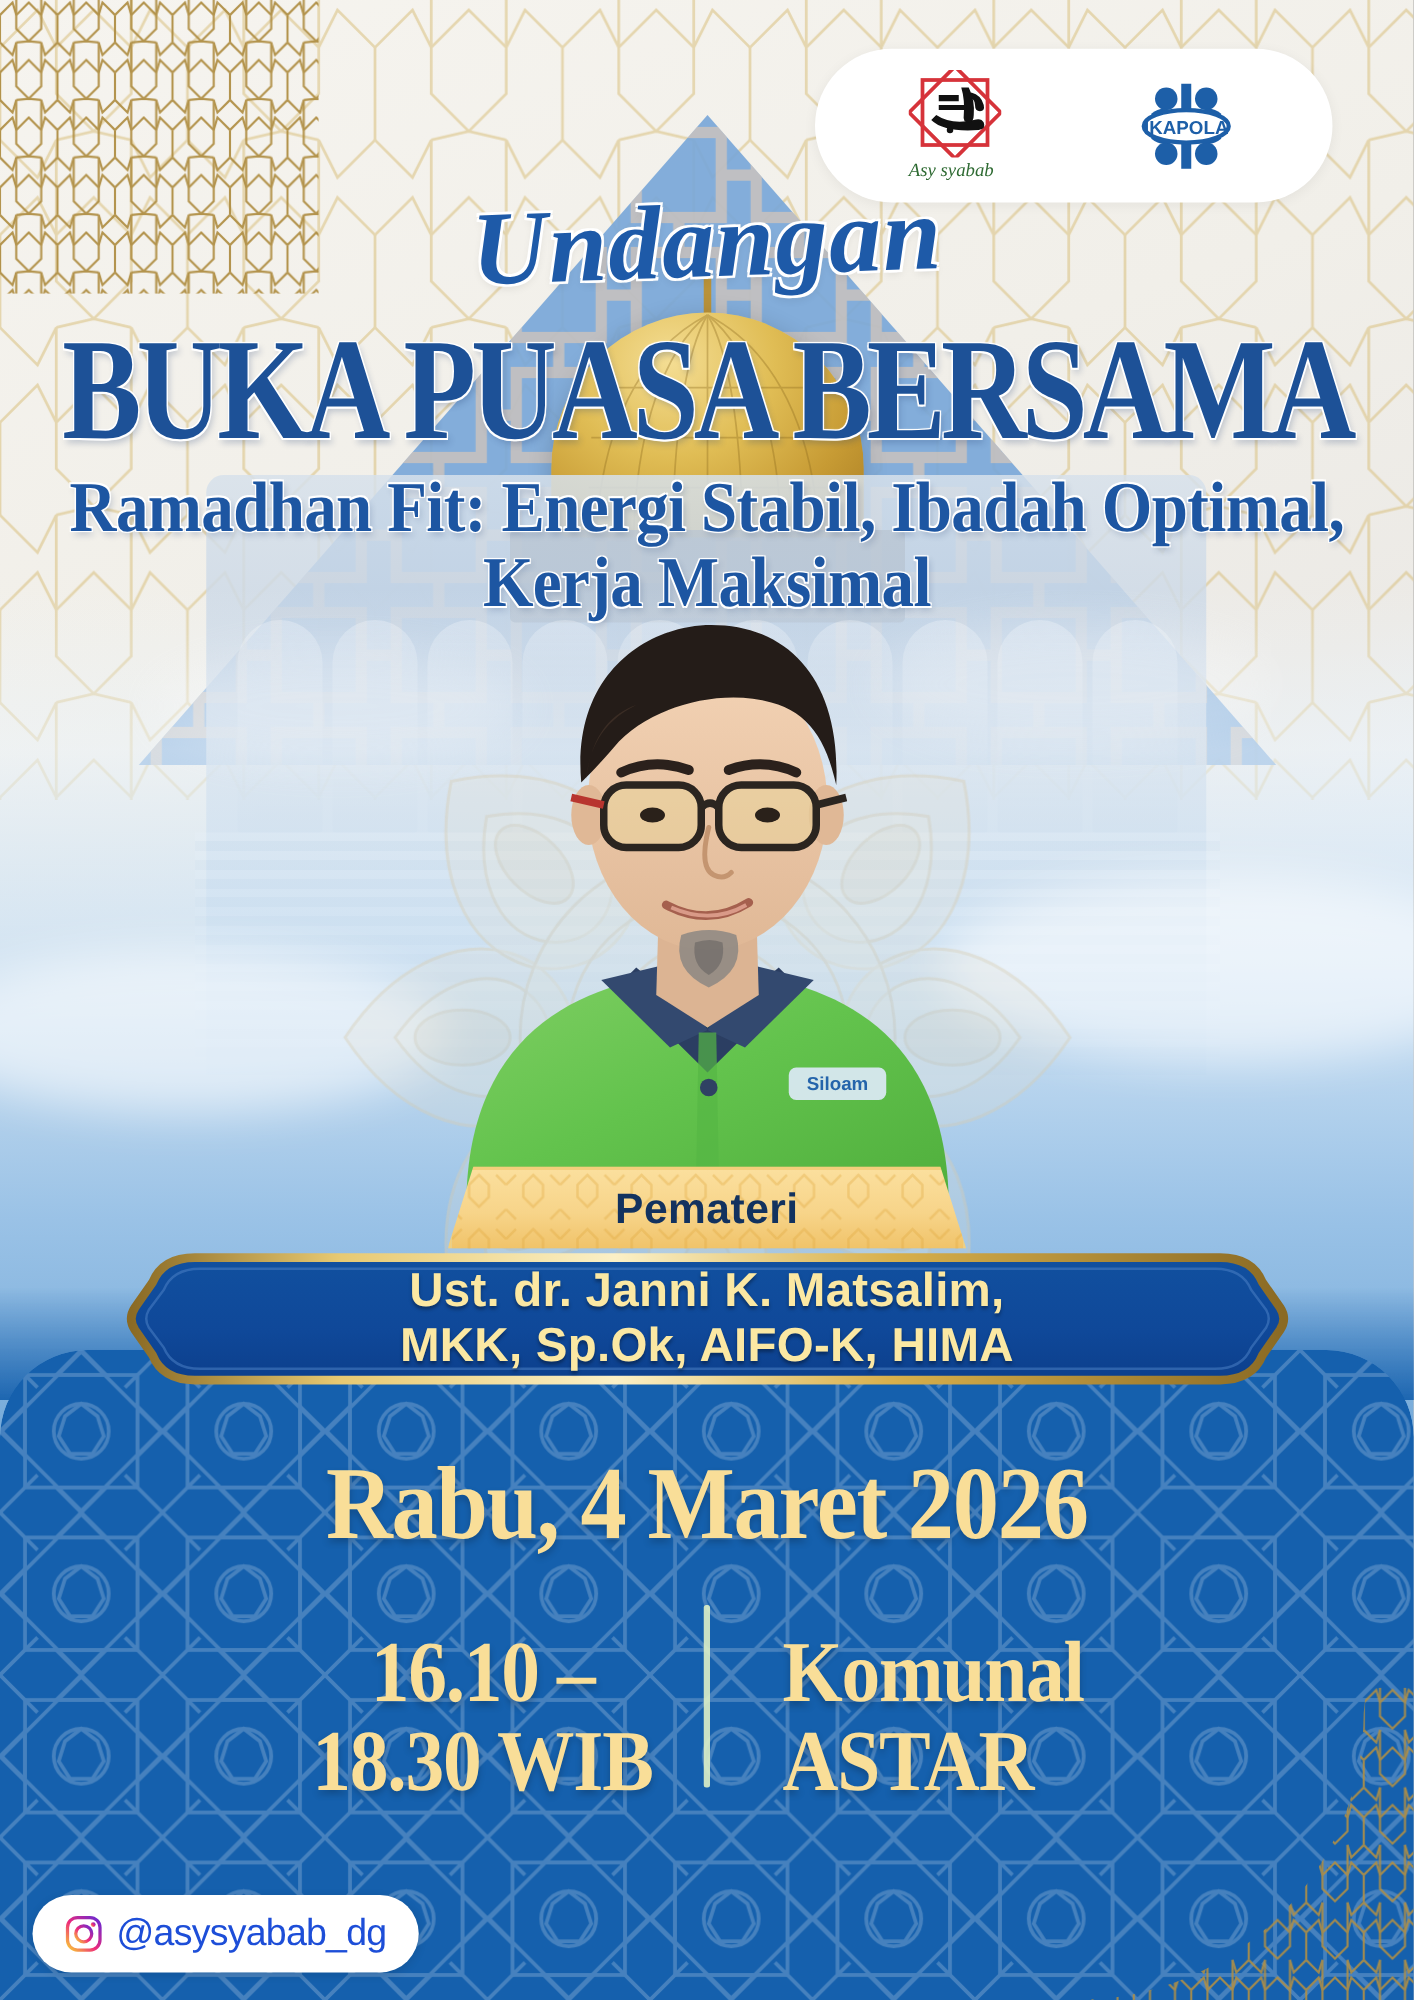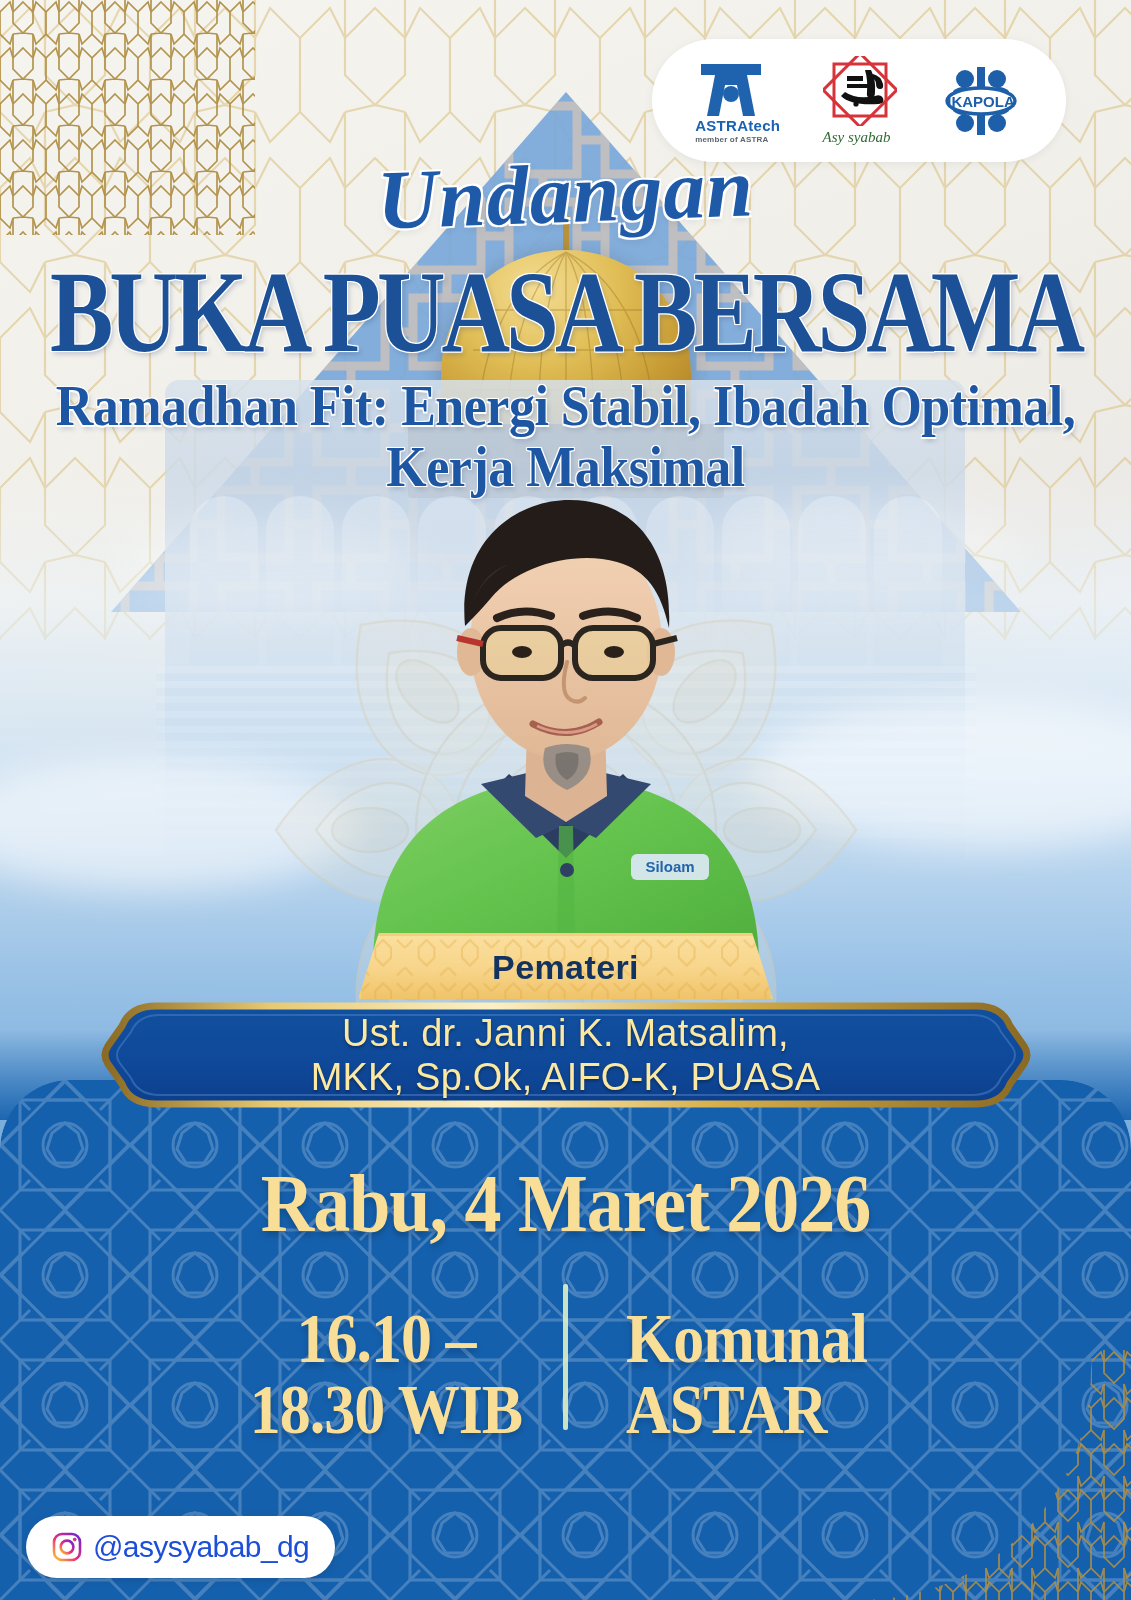--- a/index.html
+++ b/index.html
@@ -116,21 +116,21 @@
   .pemateri-tab-pat{position:absolute;inset:0;opacity:.35;}
   .pemateri-tab-label{position:relative;font-size:34px;font-weight:bold;color:#12325f;letter-spacing:.4px;}
 
   
   .name-card{
     position:absolute;left:50%;top:996px;transform:translateX(-50%);
     width:940px;height:118px;
   }
   .name-card-inner{
     position:absolute;inset:0;display:flex;align-items:center;justify-content:center;
-    text-align:center;color:#fbe8a3;font-size:38px;font-weight:normal;line-height:1.16;
+    text-align:center;color:#fbe8a3;font-size:38px;font-weight:bold;line-height:1.16;
     letter-spacing:.2px;padding:0 90px;
     text-shadow:0 2px 3px rgba(0,0,0,.35);
   }
 
   
   .date{
     position:absolute;left:0;right:0;top:1162px;text-align:center;
     font-family:"Liberation Serif",serif;font-weight:bold;font-size:74px;line-height:1;
     color:#f9de98;letter-spacing:-1px;transform:scaleY(1.12);transform-origin:top center;
     text-shadow:0 3px 6px rgba(0,0,0,.22);
@@ -388,33 +388,20 @@
       </pattern>
       <clipPath id="brclip">
           <path d="M270 0 L270 250 L0 250 A230 230 0 0 0 230 20 L232 0 Z"></path>
         </clipPath>
     </defs>
     <rect width="270" height="250" fill="url(#lattbr)" clip-path="url(#brclip)"></rect>
   </svg>
 
   <div class="logo-pill">
 
-    <div class="logo">
-      <svg width="72" height="58" viewBox="0 0 72 58">
-        <g fill="#1f63ae">
-          <rect x="6" y="6" width="60" height="11"></rect>
-          <path d="M20 17 h12 L24 58 H12 Z"></path>
-          <path d="M52 17 h-12 l8 41 h12 Z"></path>
-          <rect x="28" y="17" width="16" height="10"></rect>
-          <circle cx="36" cy="36" r="8"></circle>
-        </g>
-      </svg>
-      <div class="logo-astra-name">ASTRAtech</div>
-      <div class="logo-astra-sub">member of ASTRA</div>
-    </div>
 
     <div class="logo">
       <svg width="74" height="70" viewBox="0 0 74 70">
         <rect x="11" y="8" width="52" height="52" fill="none" stroke="#d6333a" stroke-width="3"></rect>
         <rect x="11" y="8" width="52" height="52" fill="none" stroke="#d6333a" stroke-width="3" transform="rotate(45 37 34)"></rect>
         <g fill="#111">
           <path d="M18 40 q10 10 38 8 q6 -1 4 -6 q-2 -4 -8 -2 q-18 4 -30 -4 Z"></path>
           <path d="M42 14 q3 10 2 22 q-1 6 4 6 q4 0 4 -6 q1 -12 -4 -22 Z"></path>
           <rect x="24" y="20" width="16" height="5"></rect>
           <rect x="24" y="28" width="22" height="4"></rect>
@@ -486,21 +473,21 @@
       </defs>
 
       <path d="M60 10 L880 10 Q906 10 914 30 L928 50 Q934 59 928 68 L914 88 Q906 108 880 108 L60 108
                Q34 108 26 88 L12 68 Q6 59 12 50 L26 30 Q34 10 60 10 Z" fill="url(#cardBlue)" stroke="url(#cardGold)" stroke-width="7"></path>
       <path d="M64 19 L876 19 Q898 19 905 36 L917 52 Q921 59 917 66 L905 82 Q898 99 876 99 L64 99
                Q42 99 35 82 L23 66 Q19 59 23 52 L35 36 Q42 19 64 19 Z" fill="none" stroke="#4a7fc4" stroke-width="2" opacity=".55"></path>
     </svg>
     <div class="name-card-inner">
       <div>
         <div>Ust. dr. Janni K. Matsalim,</div>
-        <div>MKK, Sp.Ok, AIFO-K, PUASA</div>
+        <div>MKK, Sp.Ok, AIFO-K, HIMA</div>
       </div>
     </div>
   </div>
 
   <div class="date">Rabu, 4 Maret 2026</div>
   <div class="tp-row">
     <div class="tp-col tp-time">16.10 –
 18.30 WIB</div>
     <div class="tp-divider"></div>
     <div class="tp-col tp-place">Komunal

